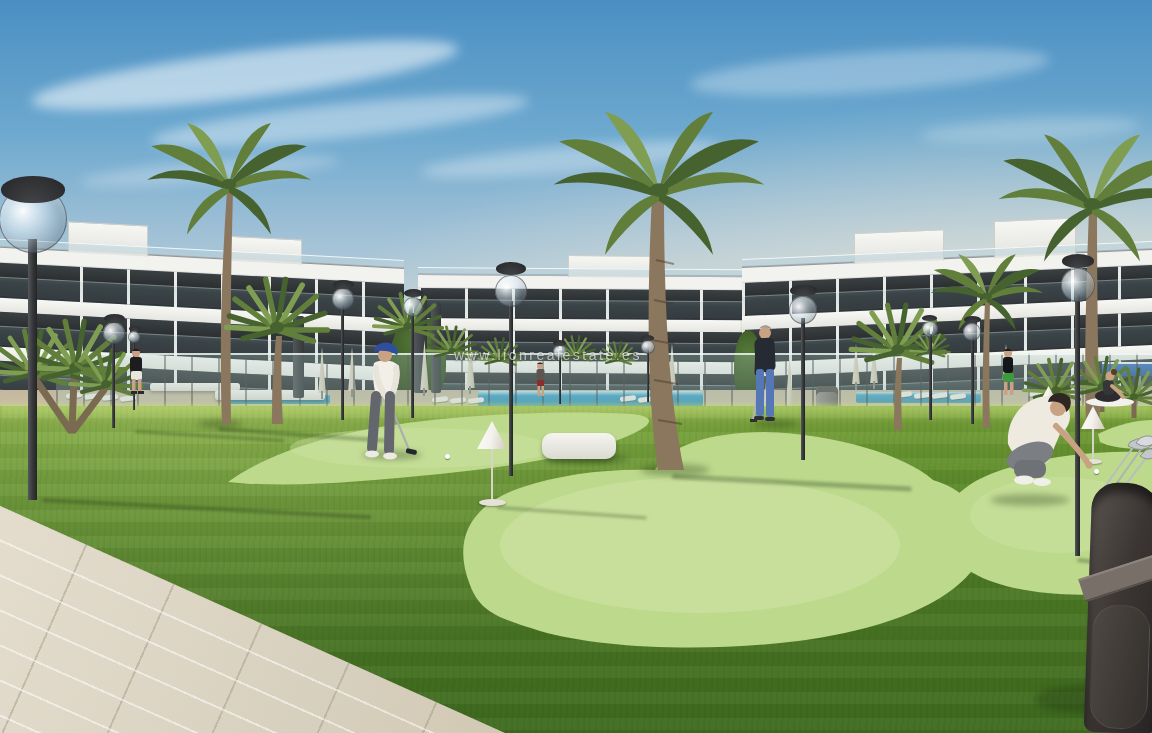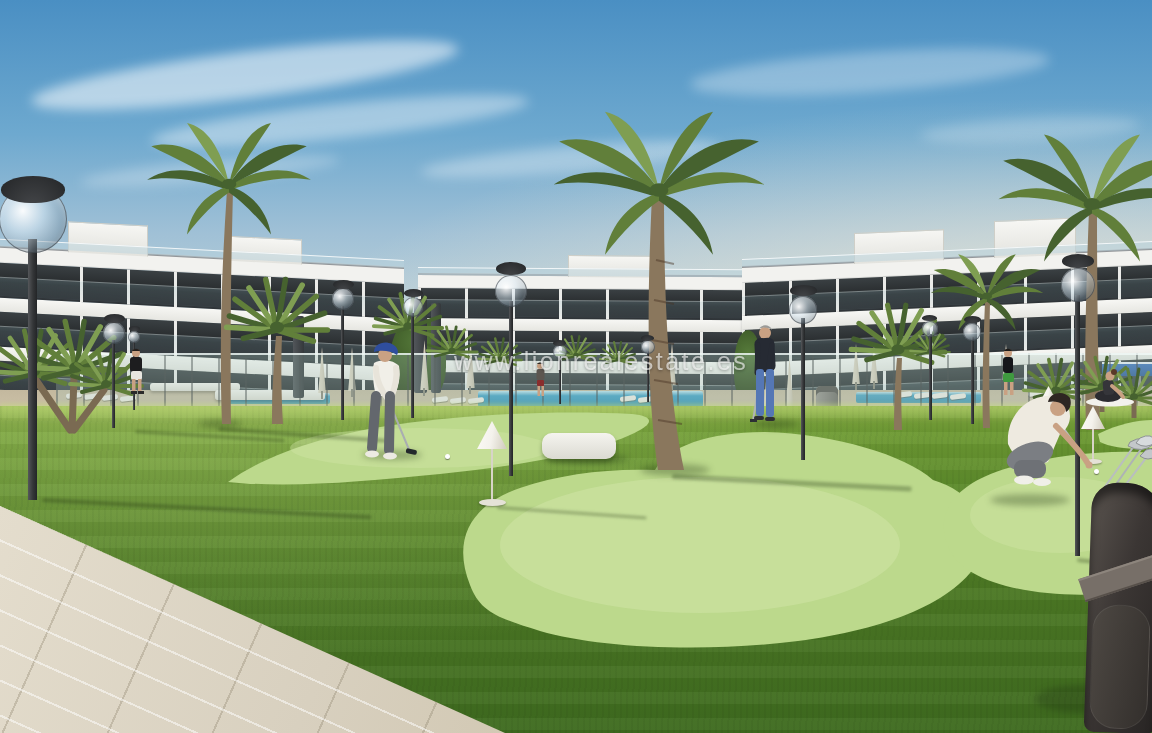--- a/index.html
+++ b/index.html
@@ -65,21 +65,21 @@
   .ball{position:absolute;width:5px;height:5px;border-radius:50%;background:#fff;box-shadow:0 1px 1px rgba(0,0,0,.45);}
   .bench{left:542px;top:433px;width:74px;height:26px;border-radius:10px;background:linear-gradient(#f5f4ef,#dbdad2);box-shadow:0 3px 4px rgba(20,40,10,.35);}
   
   .bagbody{position:absolute;left:0;top:0;width:72px;height:250px;border-radius:26px 36px 10px 10px;
     background:linear-gradient(105deg,#5a544f 0%,var(--bag) 45%,#27ved;#272423 100%);
     background:linear-gradient(105deg,#5a544f 0%,var(--bag) 45%,#272423 100%);
     box-shadow:inset 0 10px 8px rgba(0,0,0,.5);}
   .bagstrap{position:absolute;left:-10px;top:78px;width:112px;height:20px;background:#776f68;border-top:2px solid #8d857d;border-bottom:2px solid #57504a;transform:rotate(-20deg);}
   .bagpocket{position:absolute;left:5px;top:122px;width:56px;height:122px;border-radius:26px;background:linear-gradient(100deg,#4d4843,#332f2c);border:1px solid rgba(255,255,255,.07);}
   
-  .watermark{position:absolute;left:454px;top:347px;font-size:25px;letter-spacing:2.5px;color:rgba(255,255,255,.62);
+  .watermark{position:absolute;left:454px;top:347px;font-size:14px;letter-spacing:2.5px;color:rgba(255,255,255,.62);
     text-shadow:0 1px 3px rgba(0,0,0,.35);z-index:60;white-space:nowrap;}
 </style>
 </head>
 <body>
 
 <div class="scene">
 
   <div class="abs sky">
     <div class="cloud" style="left:30px;top:52px;width:430px;height:46px;opacity:.55;transform:rotate(-7deg)"></div>
     <div class="cloud" style="left:150px;top:104px;width:380px;height:34px;opacity:.4;transform:rotate(-6deg)"></div>

